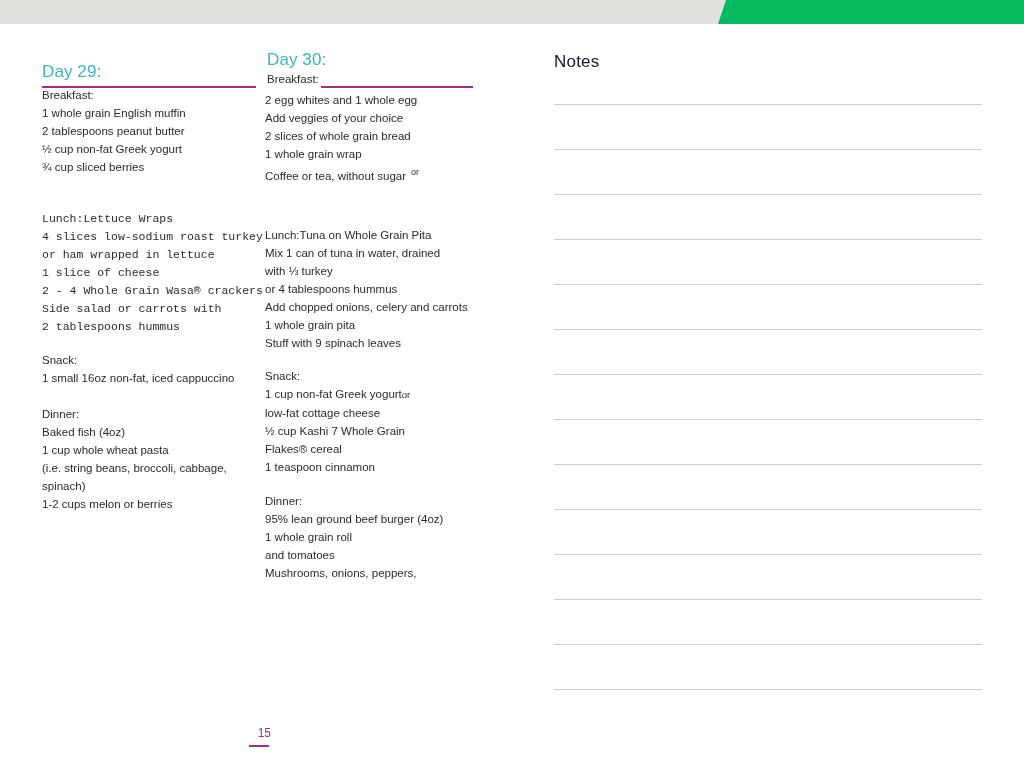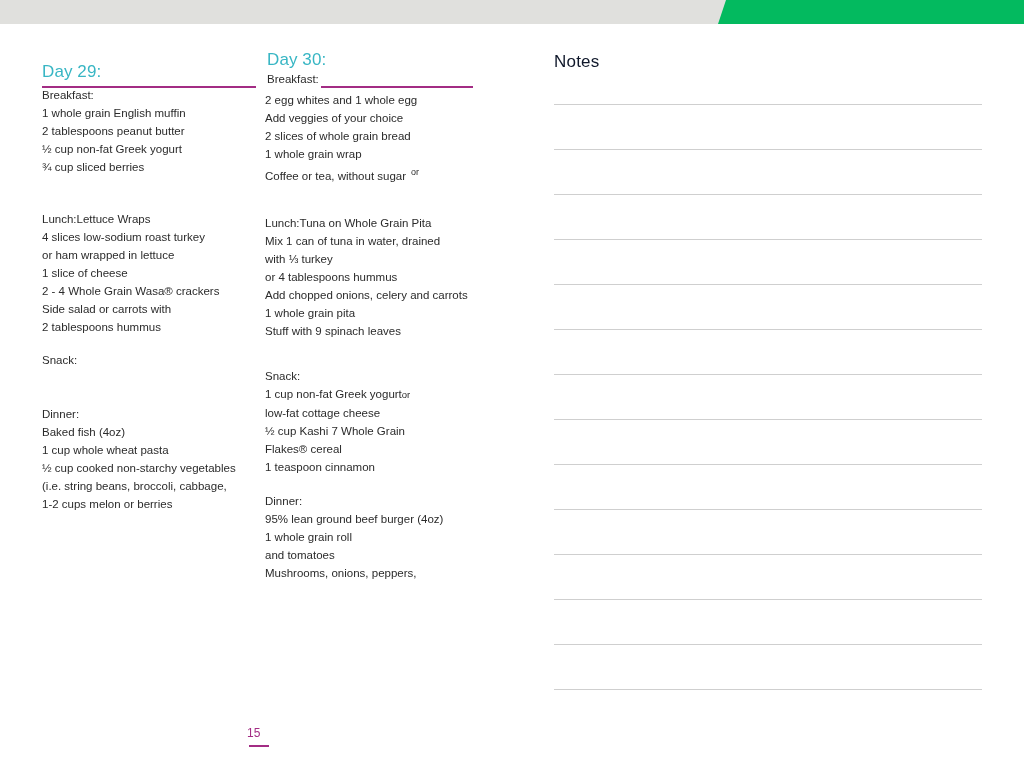--- a/index.html
+++ b/index.html
@@ -143,21 +143,21 @@
     background: #cfcfcf;
     margin-bottom: 44px;
   }
 
   
   .pagenum {
     position: absolute;
     left: 247px;
     top: 686px;
     width: 24px;
-    text-align: left;
+    text-align: right;
   }
   .pagenum-text {
     display: block;
     font-size: 12px;
     color: #a32c84;
     line-height: 14px;
   }
   .pagenum-rule {
     display: block;
     width: 20px;
@@ -184,40 +184,41 @@
     </div>
 
     <div class="block" style="top:46px;">
       <span class="line label">Breakfast:</span>
       <span class="line">1 whole grain English muffin</span>
       <span class="line">2 tablespoons peanut butter</span>
       <span class="line">½ cup non-fat Greek yogurt</span>
       <span class="line">¾ cup sliced berries</span>
     </div>
 
-    <div class="block" style="top:170px;">
+    <div class="block" style="top:170px;font-family:Liberation Mono, monospace;">
       <span class="line"><span>Lunch:</span><span>Lettuce Wraps</span></span>
       <span class="line">4 slices low-sodium roast turkey</span>
       <span class="line">or ham wrapped in lettuce</span>
       <span class="line">1 slice of cheese</span>
       <span class="line">2 - 4 Whole Grain Wasa® crackers</span>
       <span class="line">Side salad or carrots with</span>
       <span class="line">2 tablespoons hummus</span>
     </div>
 
     <div class="block" style="top:311px;">
       <span class="line label">Snack:</span>
+      <span class="line">1 small 16oz non-fat, iced cappuccino</span>
     </div>
 
     <div class="block" style="top:365px;">
       <span class="line label">Dinner:</span>
       <span class="line">Baked fish (4oz)</span>
       <span class="line">1 cup whole wheat pasta</span>
-      <span class="line">½ cup cooked non-starchy vegetables</span>
       <span class="line">(i.e. string beans, broccoli, cabbage,</span>
+      <span class="line">spinach)</span>
       <span class="line">1-2 cups melon or berries</span>
     </div>
 
   </div>
 
   <div class="col col-day30">
 
     <div class="head30">
       <div class="day-heading">Day 30:</div>
       <div class="rule"></div>
@@ -225,21 +226,21 @@
     </div>
 
     <div class="block" style="top:51px;">
       <span class="line">2 egg whites and 1 whole egg</span>
       <span class="line">Add veggies of your choice</span>
       <span class="line">2 slices of whole grain bread</span>
       <span class="line">1 whole grain wrap</span>
       <span class="line"><span>Coffee or tea, without sugar</span><span class="sup-or">or</span></span>
     </div>
 
-    <div class="block" style="top:174px;">
+    <div class="block" style="top:186px;">
       <span class="line"><span>Lunch:</span><span>Tuna on Whole Grain Pita</span></span>
       <span class="line">Mix 1 can of tuna in water, drained</span>
       <span class="line">with ⅓ turkey</span>
       <span class="line">or 4 tablespoons hummus</span>
       <span class="line">Add chopped onions, celery and carrots</span>
       <span class="line">1 whole grain pita</span>
       <span class="line">Stuff with 9 spinach leaves</span>
     </div>
 
     <div class="block" style="top:327px;">

